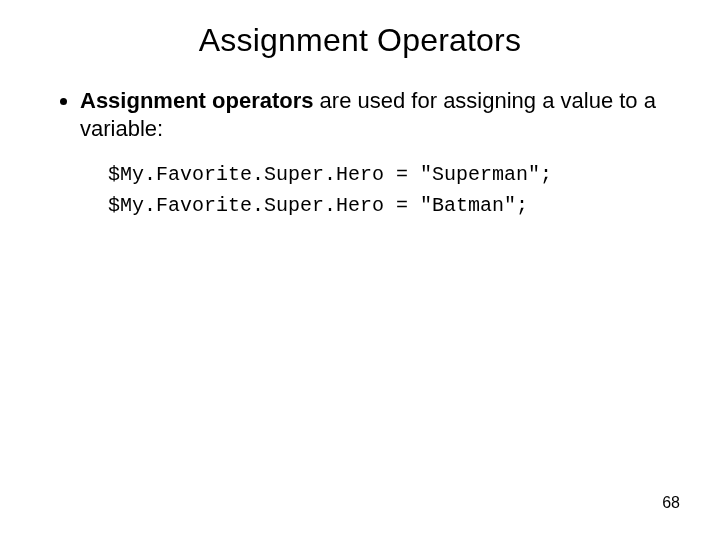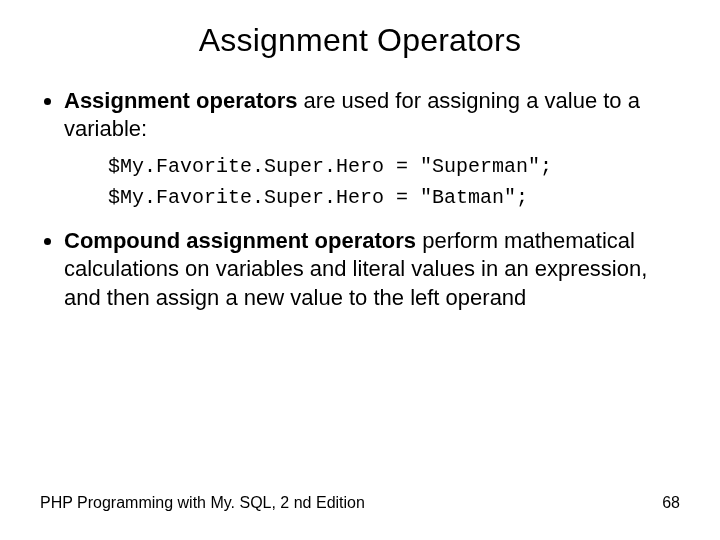--- a/index.html
+++ b/index.html
@@ -21,21 +21,21 @@
   }
   .title {
     text-align: center;
     font-size: 32px;
     font-weight: 400;
     margin: 4px 0 28px 0;
     letter-spacing: 0.2px;
   }
   ul.main {
     list-style: disc;
-    margin: 0;
+    margin: 16px;
     padding-left: 24px;
   }
   ul.main > li {
     font-size: 22px;
     line-height: 1.28;
     margin-bottom: 8px;
   }
   .bold {
     font-weight: bold;
   }
@@ -69,22 +69,16 @@
 
   <ul class="main">
     <li>
       <span class="bold">Assignment operators</span><span> are used for assigning a value to a variable:</span>
     </li>
   </ul>
 
   <div class="code-block"><span>$My.Favorite.Super.Hero = "Superman";</span>
 <span>$My.Favorite.Super.Hero = "Batman";</span></div>
 
-  <ul class="main">
-    <li>
-      <span class="bold">Compound assignment operators</span><span> perform mathematical calculations on variables and literal values in an expression, and then assign a new value to the left operand</span>
-    </li>
-  </ul>
 
-  <div class="footer-left">PHP Programming with My. SQL, 2 nd Edition</div>
   <div class="footer-right">68</div>
 
 </div>
 
 </body></html>

